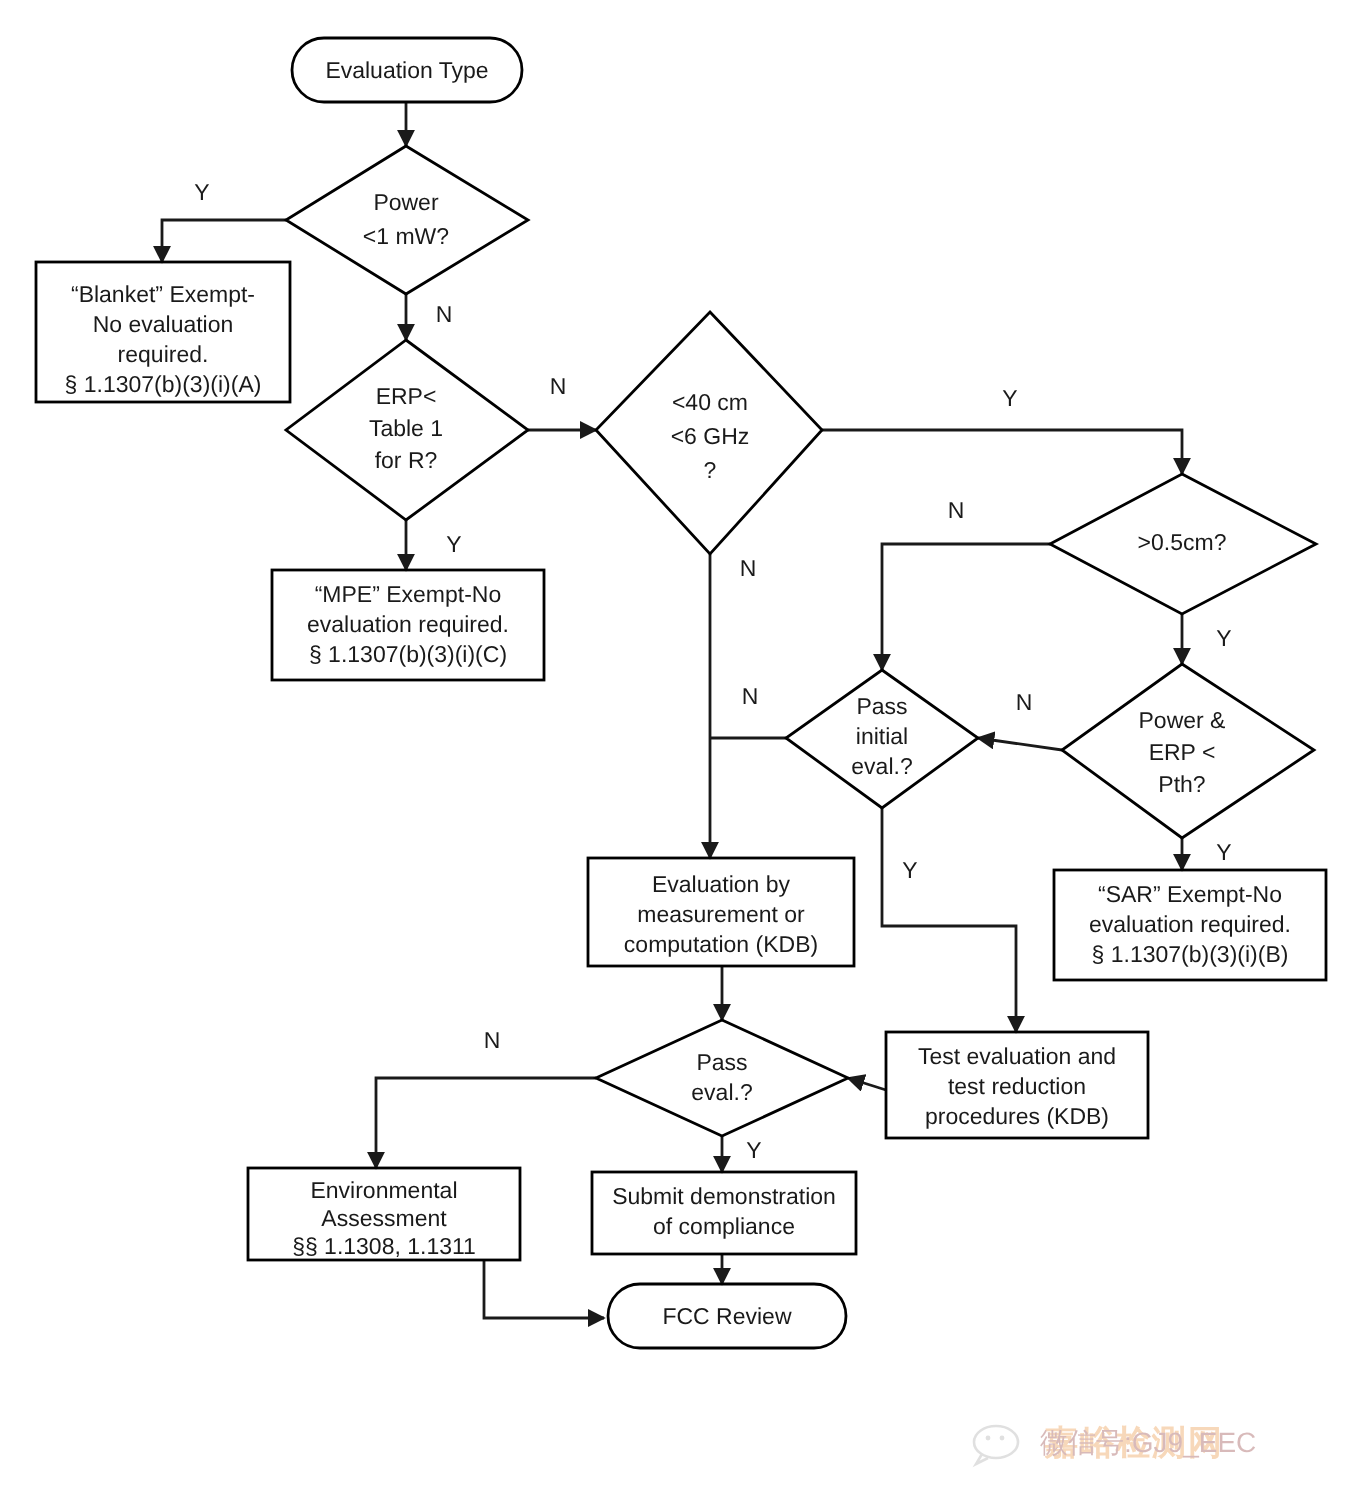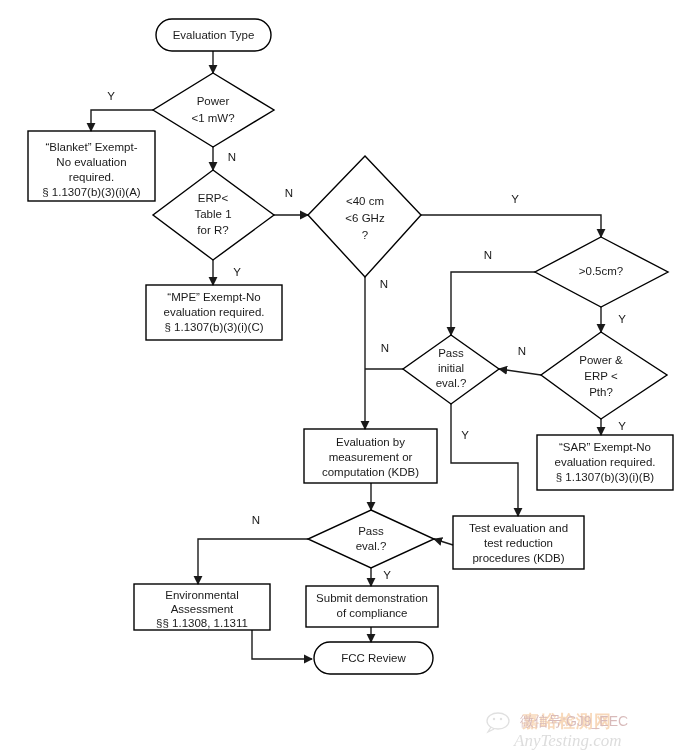--- a/index.html
+++ b/index.html
@@ -9,21 +9,21 @@
   }
   body {
     width: 680px;
     height: 756px;
     position: relative;
     font-family: "Liberation Sans", sans-serif;
     overflow: hidden;
   }
   #flow-root {
     position: absolute;
-    left: 10px;
+    left: 0;
     top: 0;
     width: 635px;
     height: 756px;
   }
   svg.flow {
     display: block;
     width: 680px;
     height: 756px;
   }
   .shape-fill { fill: #ffffff; }
@@ -273,14 +273,13 @@
 
 <div id="watermark">
   <svg id="wm-face" viewBox="0 0 30 22">
     <ellipse cx="12" cy="9" rx="11" ry="8" fill="none" stroke="#9a9a9a" stroke-width="1.3"></ellipse>
     <circle cx="8" cy="7" r="1.2" fill="#9a9a9a"></circle>
     <circle cx="15" cy="7" r="1.2" fill="#9a9a9a"></circle>
     <path d="M 5 15 L 2 20 L 8 17" fill="none" stroke="#9a9a9a" stroke-width="1.3"></path>
   </svg>
   <div id="wm-cn">嘉峪检测网</div>
   <div id="wm-wechat">微信号:GJ9_EEC</div>
-  <div id="wm-site">AnyTesting.com</div>
 </div>
 
 </body></html>

